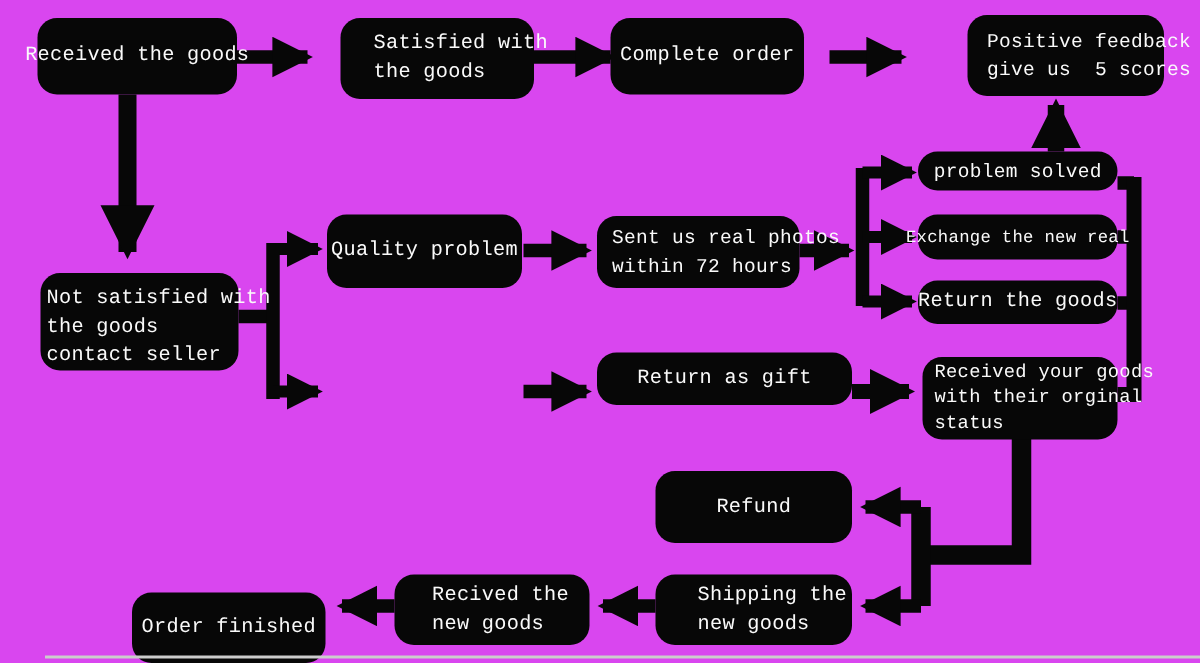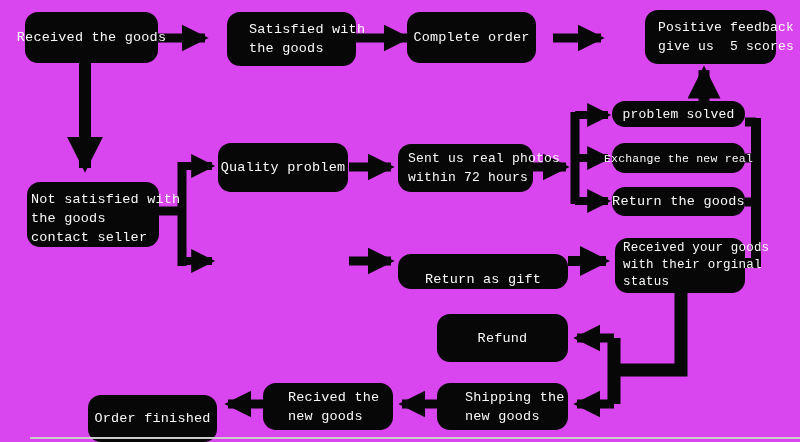--- a/index.html
+++ b/index.html
@@ -129,21 +129,21 @@
   <div class="node center" style="left:612px;top:187px;width:133px;height:29px;">
     <span class="line">Return the goods</span>
   </div>
 
   <div class="node left" style="left:615px;top:238px;width:130px;height:55px;padding-left:8px;">
     <span class="line tight">Received your goods</span>
     <span class="line tight">with their orginal</span>
     <span class="line tight">status</span>
   </div>
 
-  <div class="node center" style="left:398px;top:254px;width:170px;height:35px;justify-content:flex-end;">
+  <div class="node center" style="left:398px;top:235px;width:170px;height:35px;">
     <span class="line">Return as gift</span>
   </div>
 
   <div class="node center" style="left:437px;top:314px;width:131px;height:48px;">
     <span class="line">Refund</span>
   </div>
 
   <div class="node left" style="left:437px;top:383px;width:131px;height:47px;padding-left:28px;">
     <span class="line">Shipping the</span>
     <span class="line">new goods</span>

